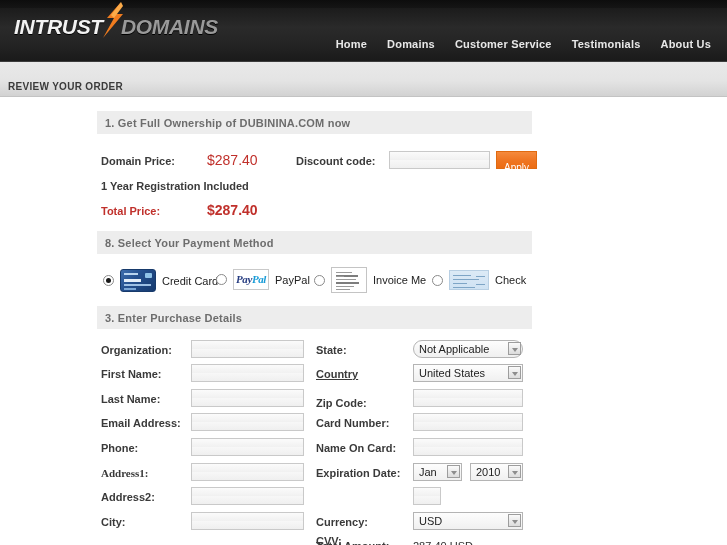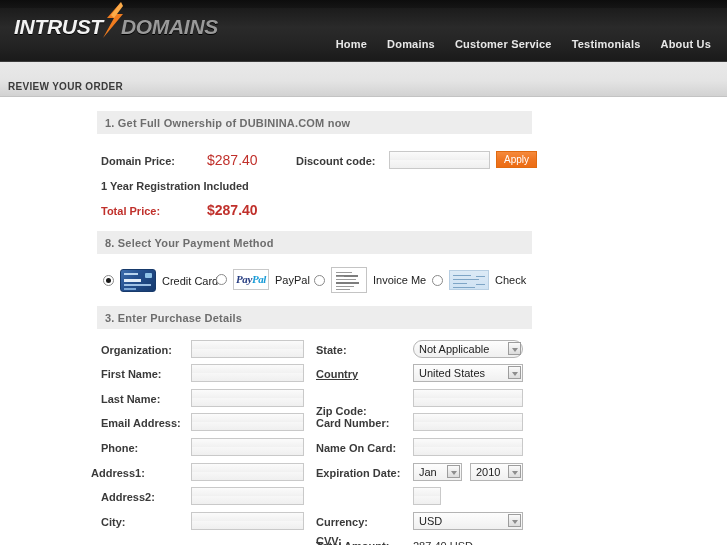--- a/index.html
+++ b/index.html
@@ -134,21 +134,21 @@
     outline:none;
   }
   .btn-apply{
     position:absolute;
     background:linear-gradient(to bottom,#f58a3c 0%,#ef7622 50%,#ec6c13 100%);
     border:1px solid #e06a10;
     color:#fff;
     font-size:10px;
     font-weight:normal;
     height:17px;
-    padding:0 7px;
+    padding:8px 7px;
     cursor:pointer;
     font-family:"Liberation Sans", sans-serif;
     line-height:15px;
   }
 
   
   .sec2{ position:relative; height:52px; }
   .pay-opt{
     position:absolute;
     display:flex; align-items:center; gap:6px;
@@ -400,21 +400,21 @@
 
     <span class="f-label" style="left:101px; top:64px;">Last Name:</span>
     <input class="txt f-input" style="left: 191px; top: 60px; width: 113px;">
 
     <span class="f-label" style="left:101px; top:88px;">Email Address:</span>
     <input class="txt f-input" style="left: 191px; top: 84px; width: 113px;">
 
     <span class="f-label" style="left:101px; top:113px;">Phone:</span>
     <input class="txt f-input" style="left: 191px; top: 109px; width: 113px;">
 
-    <span class="f-label" style="left:91px; top:138px;">Address1:</span>
+    <span class="f-label" style="left:101px; top:138px;font-family:Liberation Serif, serif;">Address1:</span>
     <input class="txt f-input" style="left: 191px; top: 134px; width: 113px;">
 
     <span class="f-label" style="left:101px; top:162px;">Address2:</span>
     <input class="txt f-input" style="left: 191px; top: 158px; width: 113px;">
 
     <span class="f-label" style="left:101px; top:187px;">City:</span>
     <input class="txt f-input" style="left: 191px; top: 183px; width: 113px;">
 
     <span class="f-label" style="left:316px; top:15px;">State:</span>
     <div class="sel-wrap" style="left:413px; top:11px;">
@@ -425,21 +425,21 @@
     </div>
 
     <span class="f-label" style="left:316px; top:39px;text-decoration:underline;">Country</span>
     <div class="sel-wrap" style="left:413px; top:35px;">
       <select class="sel" style="position:relative; left:0; top:0; width:110px;">
         <option>United States</option>
       </select>
       <span class="sel-arrow"></span>
     </div>
 
-    <span class="f-label" style="left:316px; top:76px;">Zip Code:</span>
+    <span class="f-label" style="left:316px; top:68px;">Zip Code:</span>
     <input class="txt f-input" style="left: 413px; top: 60px; width: 110px;">
 
     <span class="f-label" style="left:316px; top:88px;">Card Number:</span>
     <input class="txt f-input" style="left: 413px; top: 84px; width: 110px;">
 
     <span class="f-label" style="left:316px; top:113px;">Name On Card:</span>
     <input class="txt f-input" style="left: 413px; top: 109px; width: 110px;">
 
     <span class="f-label" style="left:316px; top:138px;">Expiration Date:</span>
     <div class="sel-wrap" style="left:413px; top:134px;">

